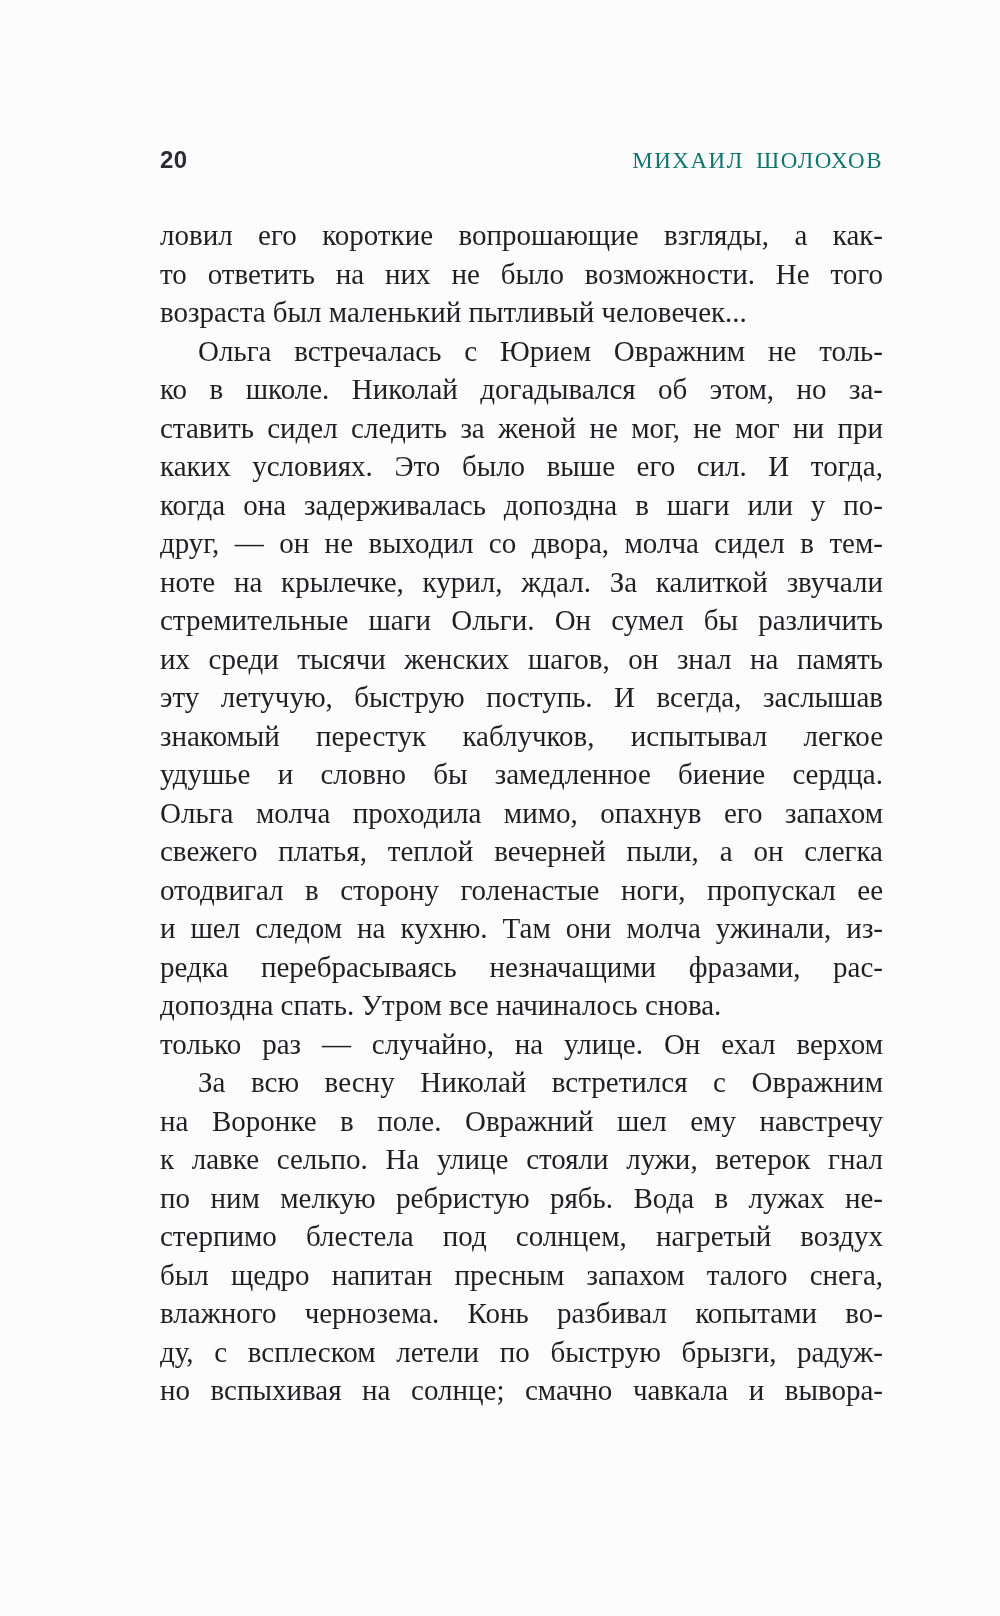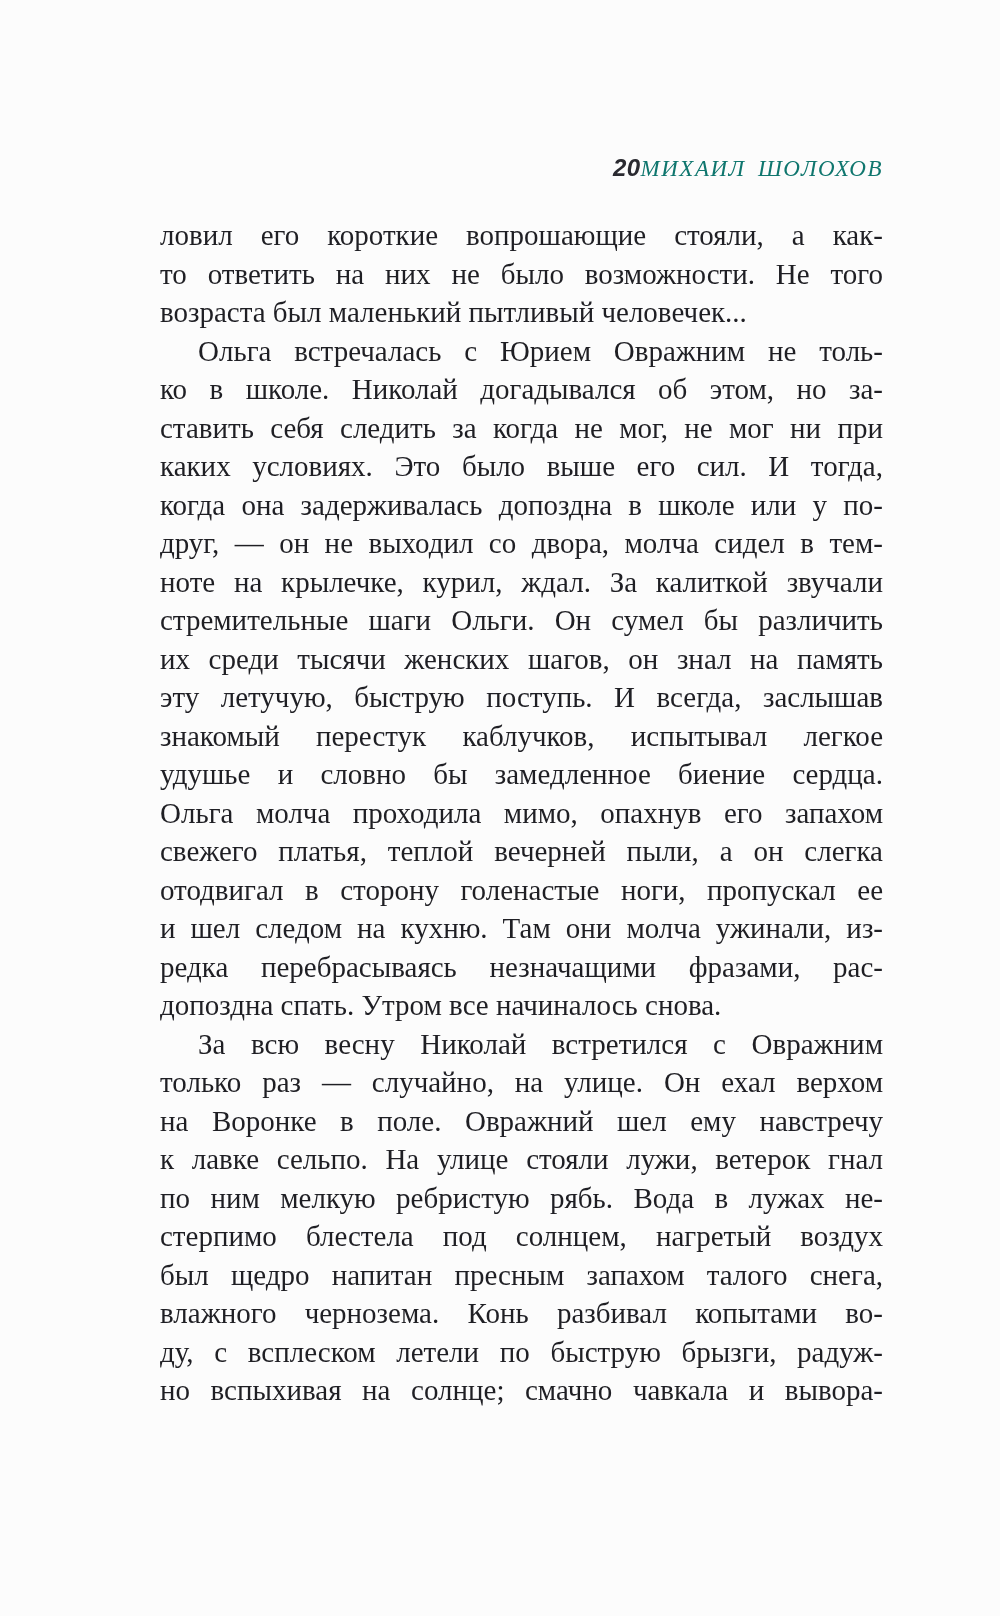--- a/index.html
+++ b/index.html
@@ -17,27 +17,26 @@
     position: relative;
     width: 1000px;
     height: 1616px;
     background: var(--paper);
     font-family: "Liberation Serif", "DejaVu Serif", serif;
     color: var(--ink);
   }
   .page-header {
     position: absolute;
     left: 160px;
-    top: 154px;
+    top: 146px;
     width: 723px;
     display: flex;
-    justify-content: flex-end;
+    justify-content: space-between;
     align-items: baseline;
     line-height: 28px;
-    font-style: italic;
   }
   .page-number {
     font-family: "Liberation Sans", "DejaVu Sans", sans-serif;
     font-weight: 700;
     font-size: 24px;
     letter-spacing: 0.5px;
     color: #2a2a30;
   }
   .running-head {
     font-family: "Liberation Serif", "DejaVu Serif", serif;
@@ -71,43 +70,43 @@
 </style>
 </head>
 <body>
 
 <div class="page">
   <header class="page-header">
     <span class="page-number">20</span>
     <span class="running-head">МИХАИЛ ШОЛОХОВ</span>
   </header>
   <main class="page-body">
-      <div class="line">ловил его короткие вопрошающие стояли, а как-</div>
+      <div class="line">ловил его короткие вопрошающие взгляды, а как-</div>
       <div class="line">то ответить на них не было возможности. Не того</div>
       <div class="line nojust">возраста был маленький пытливый человечек...</div>
       <div class="line indent">Ольга встречалась с Юрием Овражним не толь-</div>
       <div class="line">ко в школе. Николай догадывался об этом, но за-</div>
-      <div class="line">ставить себя следить за когда не мог, не мог ни при</div>
+      <div class="line">ставить сидел следить за женой не мог, не мог ни при</div>
       <div class="line">каких условиях. Это было выше его сил. И тогда,</div>
-      <div class="line">когда она задерживалась допоздна в школе или у по-</div>
+      <div class="line">когда она задерживалась допоздна в шаги или у по-</div>
       <div class="line">друг, — он не выходил со двора, молча сидел в тем-</div>
       <div class="line">ноте на крылечке, курил, ждал. За калиткой звучали</div>
       <div class="line">стремительные шаги Ольги. Он сумел бы различить</div>
       <div class="line">их среди тысячи женских шагов, он знал на память</div>
       <div class="line">эту летучую, быструю поступь. И всегда, заслышав</div>
       <div class="line">знакомый перестук каблучков, испытывал легкое</div>
       <div class="line">удушье и словно бы замедленное биение сердца.</div>
       <div class="line">Ольга молча проходила мимо, опахнув его запахом</div>
       <div class="line">свежего платья, теплой вечерней пыли, а он слегка</div>
       <div class="line">отодвигал в сторону голенастые ноги, пропускал ее</div>
       <div class="line">и шел следом на кухню. Там они молча ужинали, из-</div>
       <div class="line">редка перебрасываясь незначащими фразами, рас-</div>
       <div class="line nojust">допоздна спать. Утром все начиналось снова.</div>
+      <div class="line">только раз — случайно, на улице. Он ехал верхом</div>
       <div class="line indent">За всю весну Николай встретился с Овражним</div>
-      <div class="line">только раз — случайно, на улице. Он ехал верхом</div>
       <div class="line">на Воронке в поле. Овражний шел ему навстречу</div>
       <div class="line">к лавке сельпо. На улице стояли лужи, ветерок гнал</div>
       <div class="line">по ним мелкую ребристую рябь. Вода в лужах не-</div>
       <div class="line">стерпимо блестела под солнцем, нагретый воздух</div>
       <div class="line">был щедро напитан пресным запахом талого снега,</div>
       <div class="line">влажного чернозема. Конь разбивал копытами во-</div>
       <div class="line">ду, с всплеском летели по быструю брызги, радуж-</div>
       <div class="line">но вспыхивая на солнце; смачно чавкала и вывора-</div>
     </main>
 </div>

